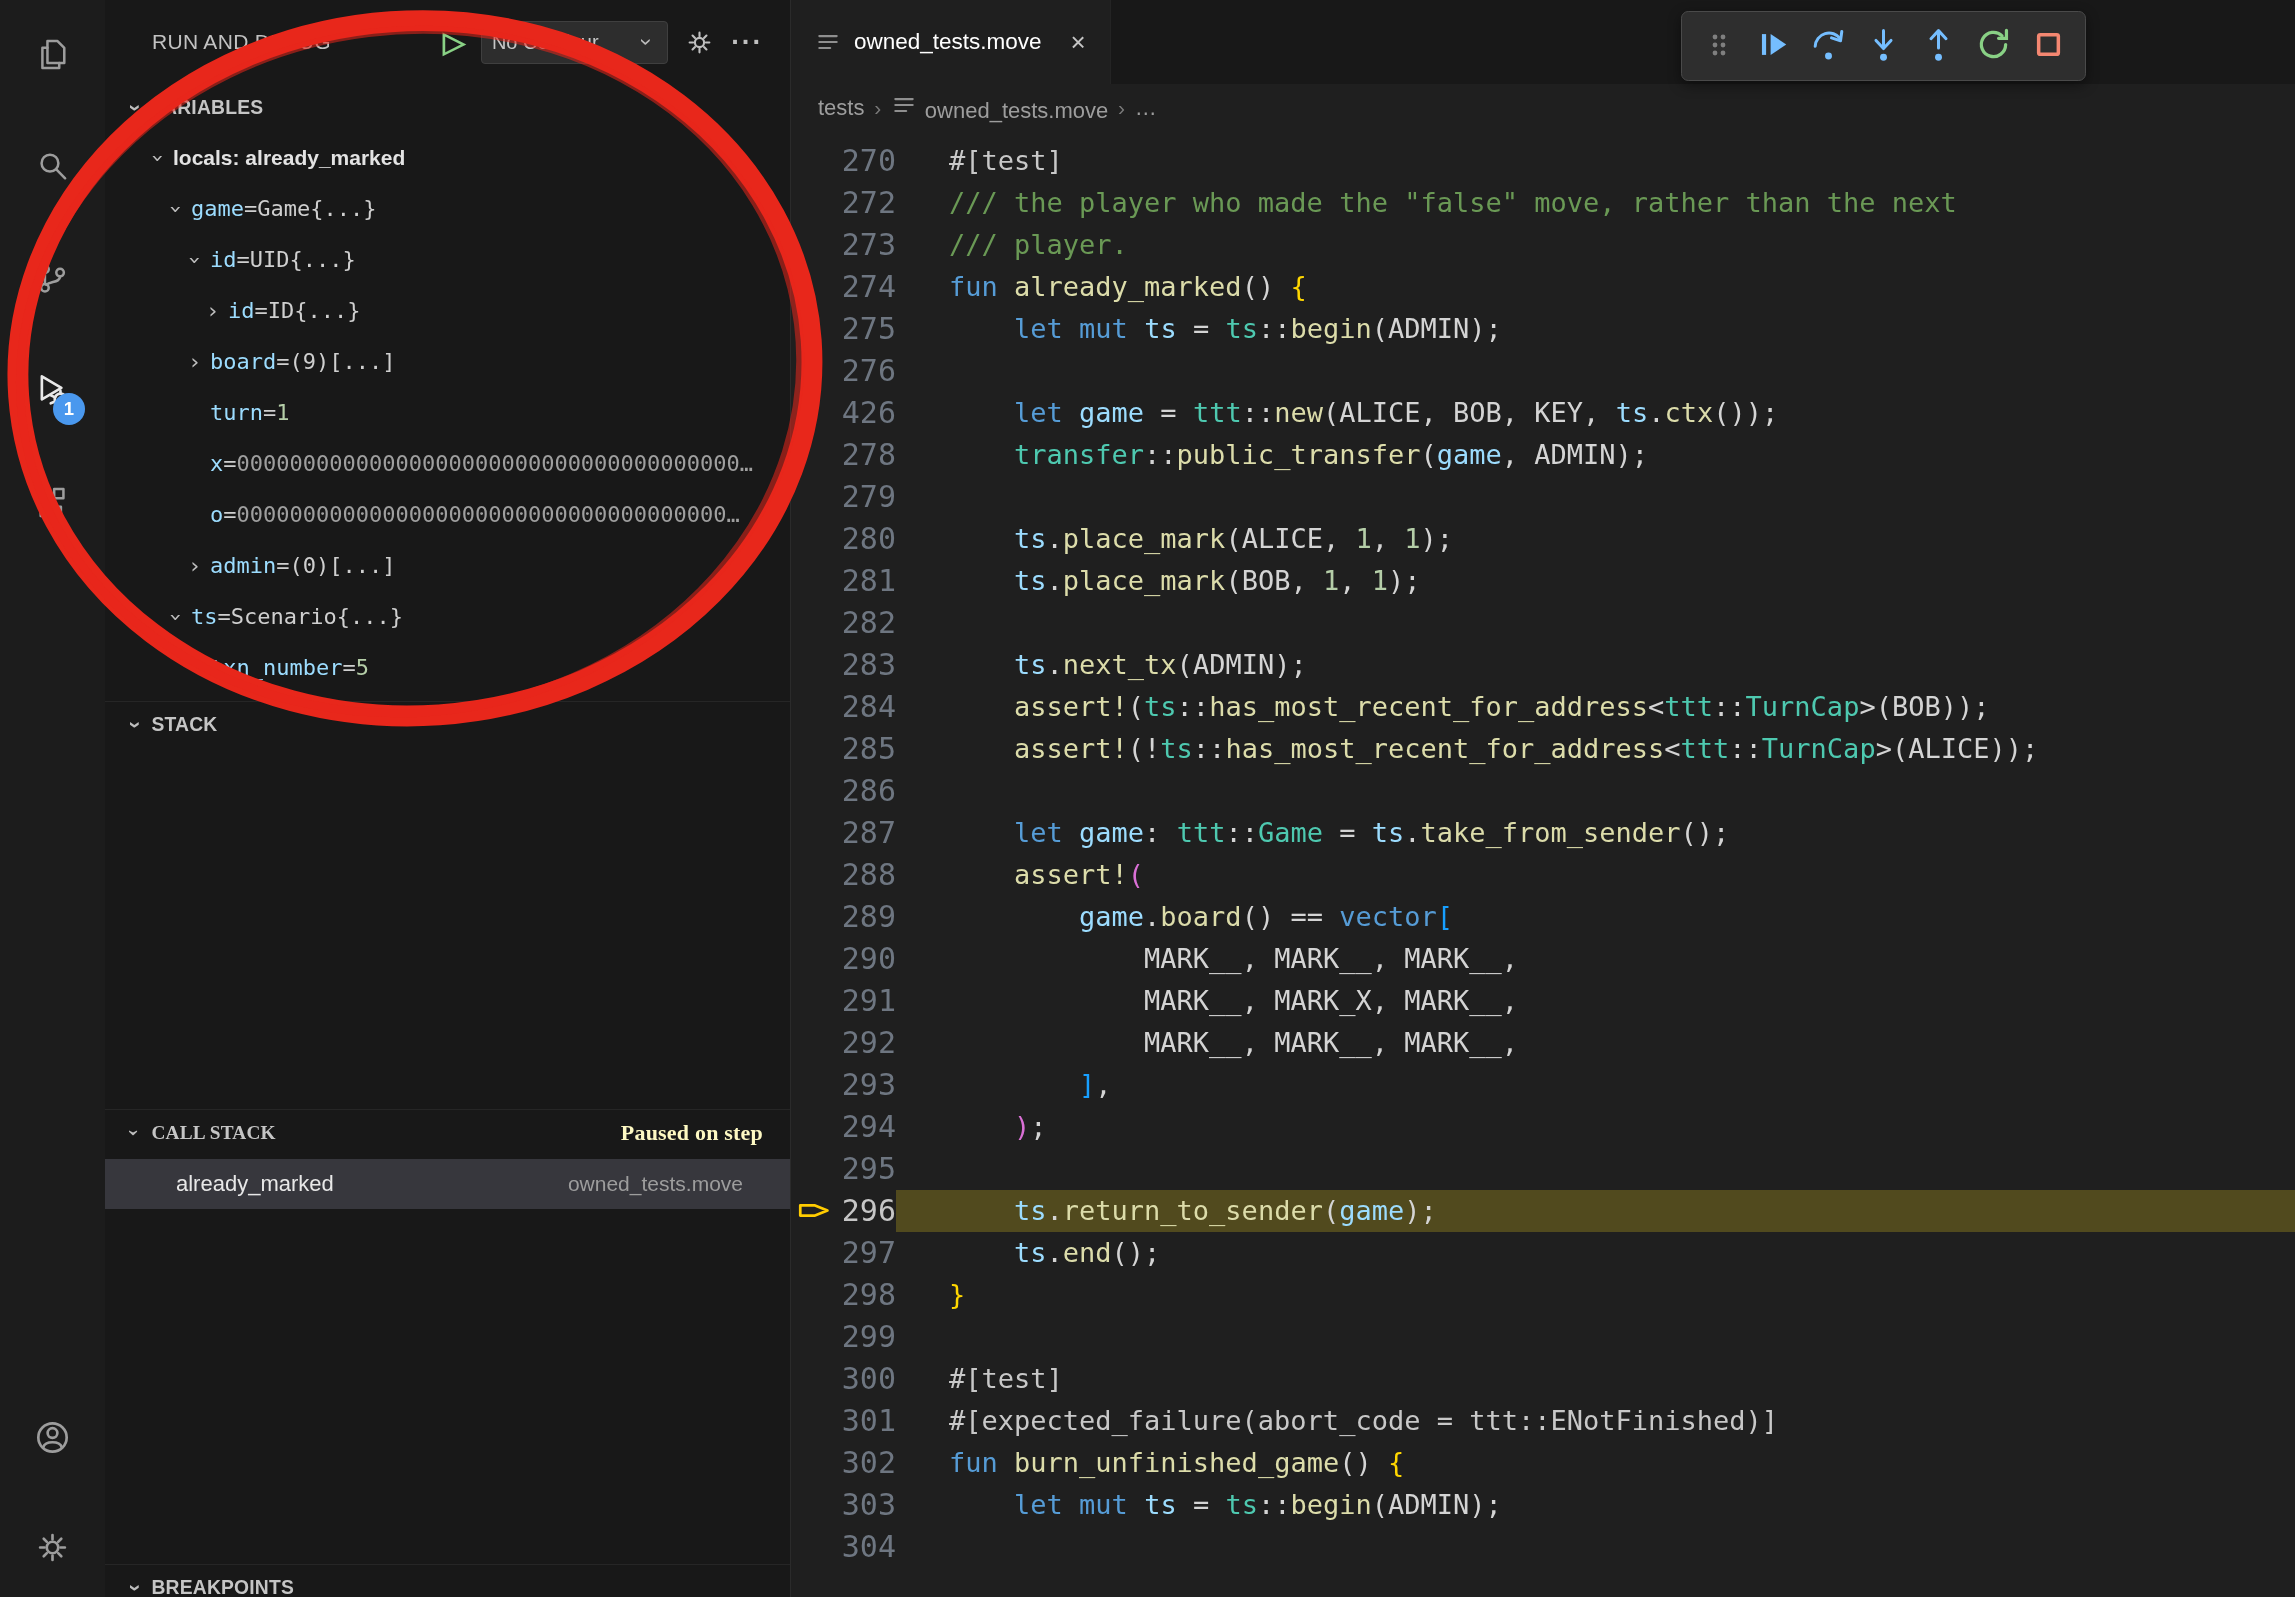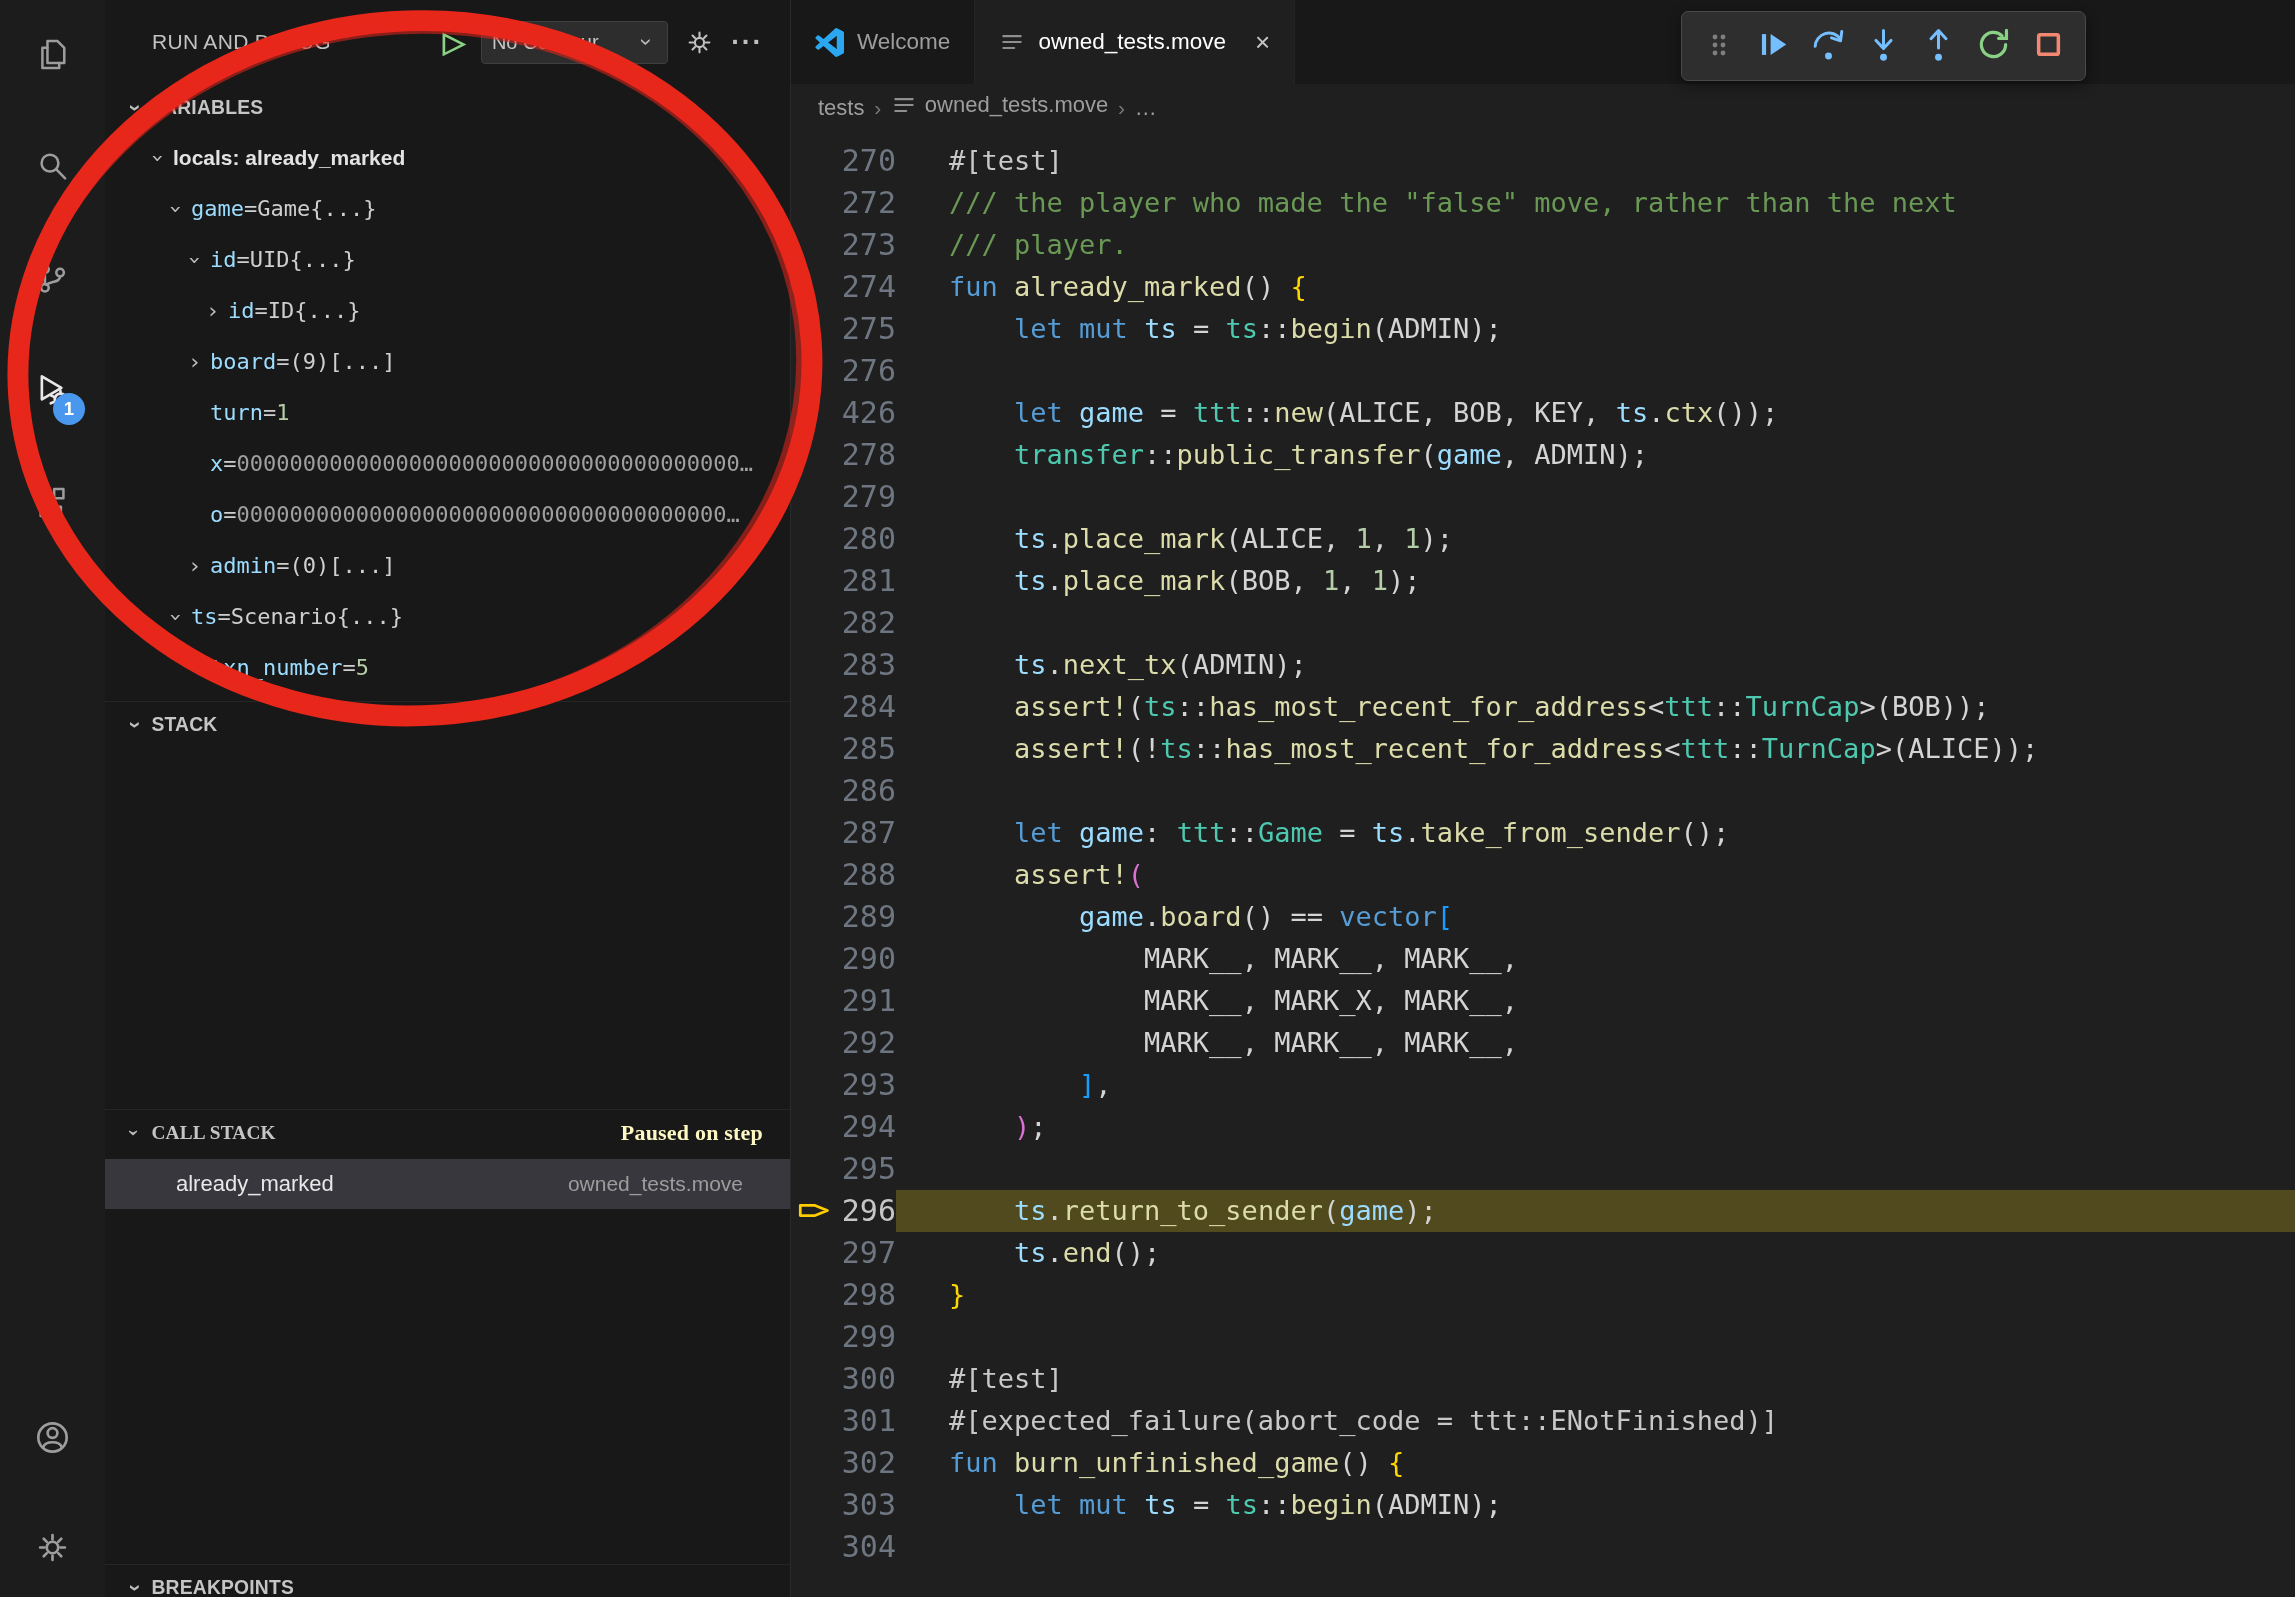--- a/index.html
+++ b/index.html
@@ -67,21 +67,21 @@
   .tab-bar{position:absolute;top:0;left:0;right:0;height:84px;background:#181818;display:flex;}
   .tab{display:flex;align-items:center;gap:13px;padding:0 24px;height:84px;box-sizing:border-box;
        border-right:0.8px solid #242424;font-size:22.5px;color:#9d9d9d;background:#181818;white-space:nowrap;}
   .tab.active{background:#1f1f1f;color:#ffffff;}
   .tab .tab-close{margin-left:16px;font-size:26px;color:#c5c5c5;}
   .tab-icon{display:flex;align-items:center;}
 
   .breadcrumb{position:absolute;top:84px;left:0;right:0;height:47px;display:flex;align-items:center;
               gap:9.7px;padding-left:27px;font-size:22px;color:#9d9d9d;background:#1f1f1f;}
   .bc-sep{color:#7a7a7a;font-size:21px;}
-  .bc-item{display:flex;align-items:flex-start;gap:8px;}
+  .bc-item{display:flex;align-items:flex-end;gap:8px;}
 
   .code{position:absolute;top:130px;left:0;right:0;bottom:0;padding-top:9.7px;
         font-family:"DejaVu Sans Mono",monospace;font-size:27px;overflow:hidden;}
   .code-line{display:flex;height:42px;line-height:42px;align-items:center;}
   .marker{width:47px;flex:none;display:flex;align-items:center;justify-content:center;color:var(--marker,#ffcc00);}
   .lnum{width:58px;flex:none;text-align:right;color:#6e7681;font-size:30px;}
   .ltext{flex:1;padding-left:53px;white-space:pre;}
   .code-line.current .ltext{background:#514a1e;}
   .code-line.current .lnum{color:#c6c6c6;}
 
@@ -273,28 +273,20 @@
       </div>
 
     <div class="sec-h bp-h">
       <span class="chev-g rot90">›</span>
       <span class="sec-label">BREAKPOINTS</span>
     </div>
   </div>
 
   <div class="editor">
     <div class="tab-bar">
-        <div class="tab">
-          <span class="tab-icon">
-            <svg viewBox="0 0 24 24" width="29" height="29">
-              <path fill="#2aa7f0" d="M23.15 2.59 18.21.25a1.49 1.49 0 0 0-1.7.29L7.12 9.09 3.3 6.18a1 1 0 0 0-1.28.06L.7 7.42a1 1 0 0 0 0 1.48L4.02 12 .7 15.1a1 1 0 0 0 0 1.48l1.32 1.18a1 1 0 0 0 1.28.06l3.82-2.91 9.39 8.55a1.49 1.49 0 0 0 1.7.29l4.94-2.34A1.5 1.5 0 0 0 24 20.06V3.94a1.5 1.5 0 0 0-.85-1.35ZM18 17.29 10.88 12 18 6.71Z"></path>
-            </svg>
-          </span>
-          <span class="tab-label">Welcome</span>
-        </div>
         <div class="tab active">
           <span class="tab-icon">
             <svg viewBox="0 0 24 24" width="26" height="26" fill="none" stroke="#8f8f8f" stroke-width="2" stroke-linecap="round">
               <path d="M4 6.5h16M4 12h16M4 17.5h10"></path>
             </svg>
           </span>
           <span class="tab-label">owned_tests.move</span>
           <span class="tab-close">×</span>
         </div>
       </div>

